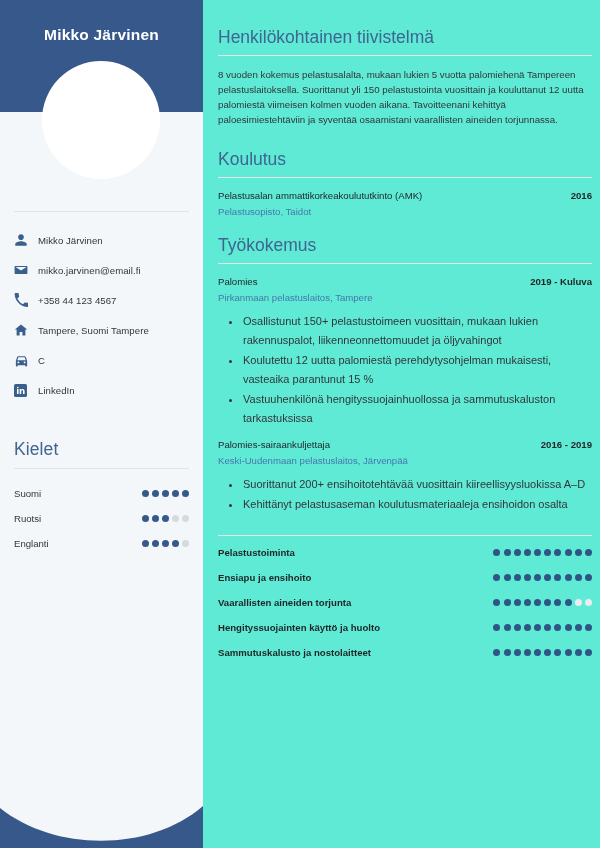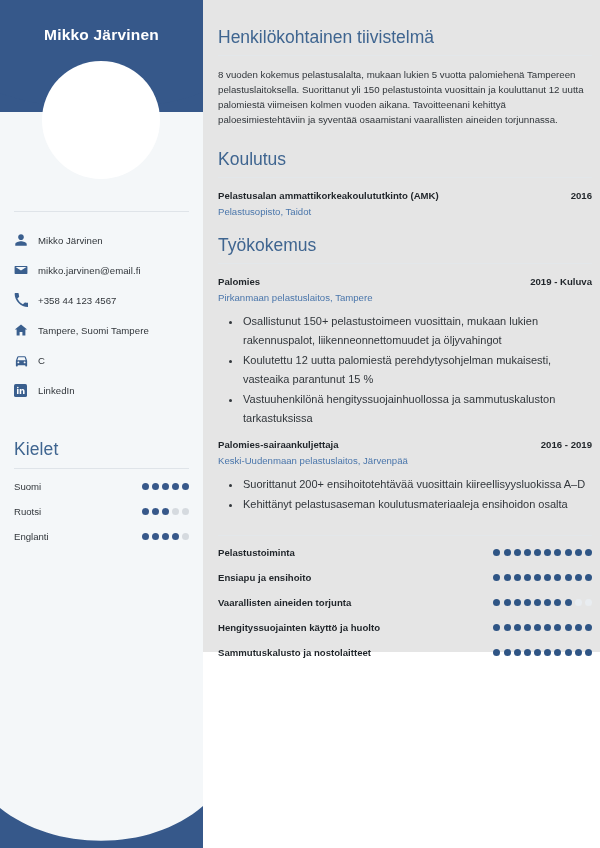--- a/index.html
+++ b/index.html
@@ -58,54 +58,54 @@
   .contact-icon {
     width:24px; flex:0 0 24px; display:flex; align-items:center;
     justify-content:flex-start; color:#3a5f8e;
   }
   .contact-icon svg { display:block; fill:#3a5f8e; }
   .contact-text {
     font-size:9.6px; color:#31363b; letter-spacing:0.05px;
     white-space:nowrap;
   }
 
-  .lang-list { margin-top:5px; }
+  .lang-list { margin-top:12px; }
   .lang-row {
     display:flex; align-items:center; justify-content:space-between;
     height:25px;
   }
   .lang-name { font-size:9.6px; color:#31363b; }
   .dots { display:flex; gap:3px; align-items:center; }
   .dot { width:7px; height:7px; border-radius:50%; background:#d5dadf; }
   .dot.on { background:#37588a; }
 
   
   .main {
-    position:absolute; left:203px; top:0; width:397px; height:652px;
-    background:#e5e5e5; padding:0;
+    position:absolute; left:203px; top:0; width:397px; height:848px;
+    background:#5eead4; padding:0;
   }
   .main-inner { position:absolute; left:15px; top:0; width:374px; }
 
   .sec-title {
     color:#3f6590; font-size:17.5px; font-weight:normal; line-height:22px;
   }
   .sec-rule { margin-top:7px; height:1px; background:#e3e7ea; width:374px; }
 
   .summary {
     margin-top:11px; font-size:9.7px; line-height:15.1px; color:#31363b;
     text-align:left;
   }
 
   .entry { margin-top:11px; }
   .entry-head {
     display:flex; justify-content:space-between; align-items:flex-start;
     gap:10px;
   }
   .entry-title {
-    font-size:9.6px; font-weight:bold; color:#1f2429; line-height:13.6px;
+    font-size:9.6px; font-weight:normal; color:#1f2429; line-height:13.6px;
     max-width:285px;
   }
   .entry-date {
     font-size:9.6px; font-weight:bold; color:#1f2429; white-space:nowrap;
     line-height:13.6px;
   }
   .entry-sub {
     margin-top:2px; font-size:9.6px; color:#4a76ab; line-height:13.4px;
   }
   .bullets { margin-top:8px; padding-left:23px; }

